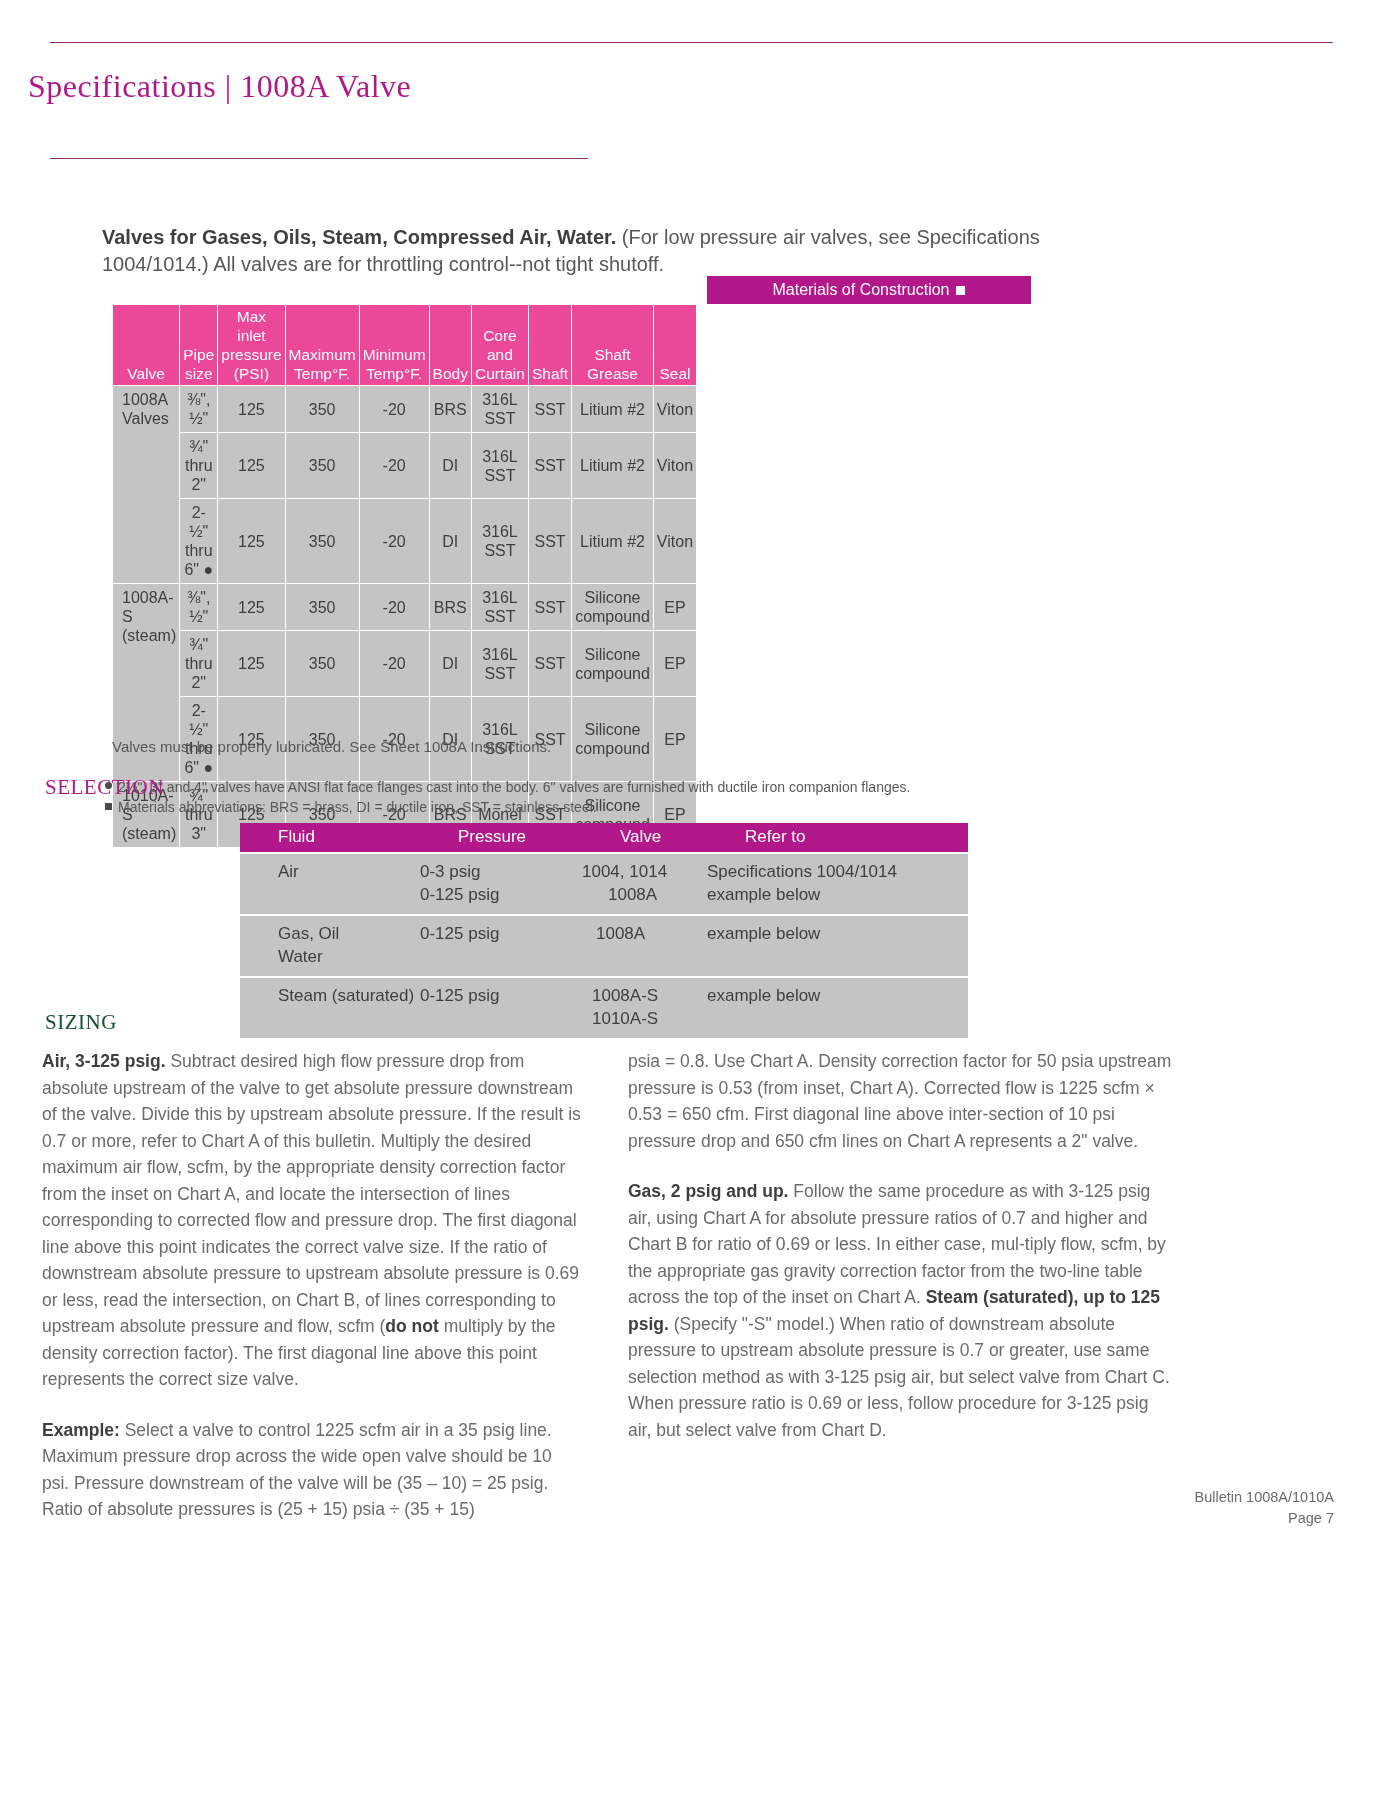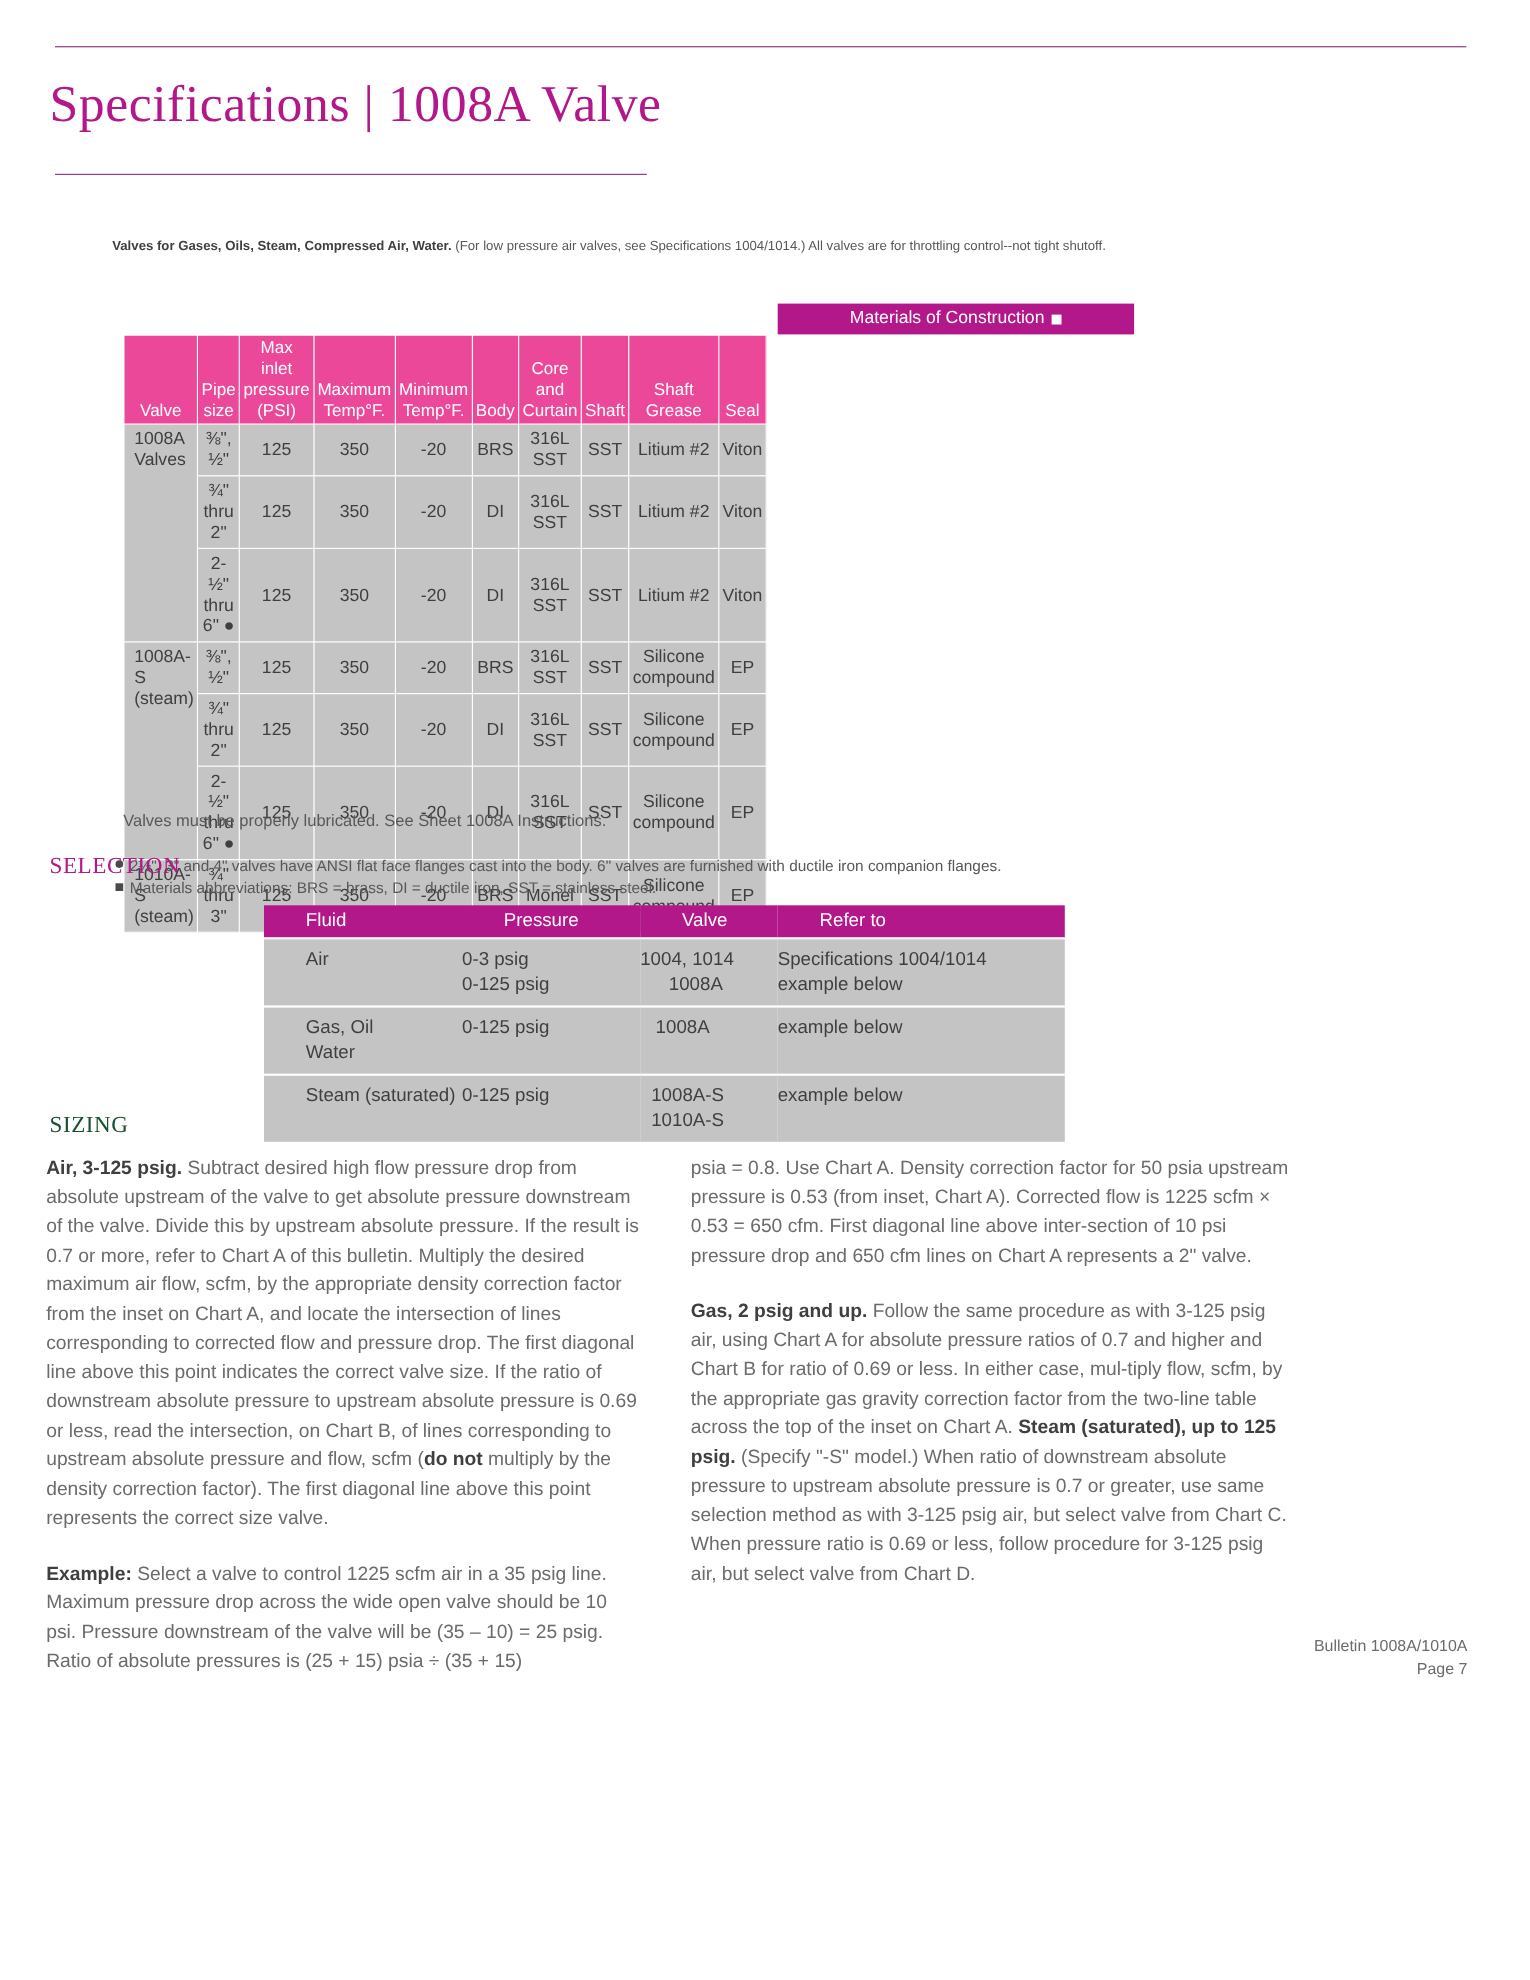--- a/index.html
+++ b/index.html
@@ -12,34 +12,34 @@
     overflow:hidden;
   }
   .page { position:relative; width:1391px; height:1800px; }
 
   
   .top-rule {
     position:absolute; left:50px; top:42px; width:1283px; height:1px;
     background:#8c2c6e;
   }
   .title {
-    position:absolute; left:45px; top:68px;
+    position:absolute; left:28px; top:68px;
     font-family:"Liberation Serif", serif;
-    font-size:47px; color:#b2188a; letter-spacing:0.5px;
+    font-size:32px; color:#b2188a; letter-spacing:0.5px;
     white-space:nowrap;
   }
   .title-rule {
     position:absolute; left:50px; top:158px; width:538px; height:1px;
     background:#8c2c6e;
   }
 
   
   .intro {
-    position:absolute; left:102px; top:210px; width:1010px;
-    font-size:12px; line-height:27px; color:#58585a;
+    position:absolute; left:102px; top:224px; width:1010px;
+    font-size:20px; line-height:27px; color:#58585a;
   }
   .intro b { color:#3f3f41; font-weight:bold; }
 
   
   .spec-wrap { position:absolute; left:112px; top:276px; }
   .moc-bar {
     position:absolute; left:595px; top:0; width:324px; height:28px;
     background:#b2188a; color:#fff; font-size:16px;
     display:flex; align-items:center; justify-content:center;
   }

